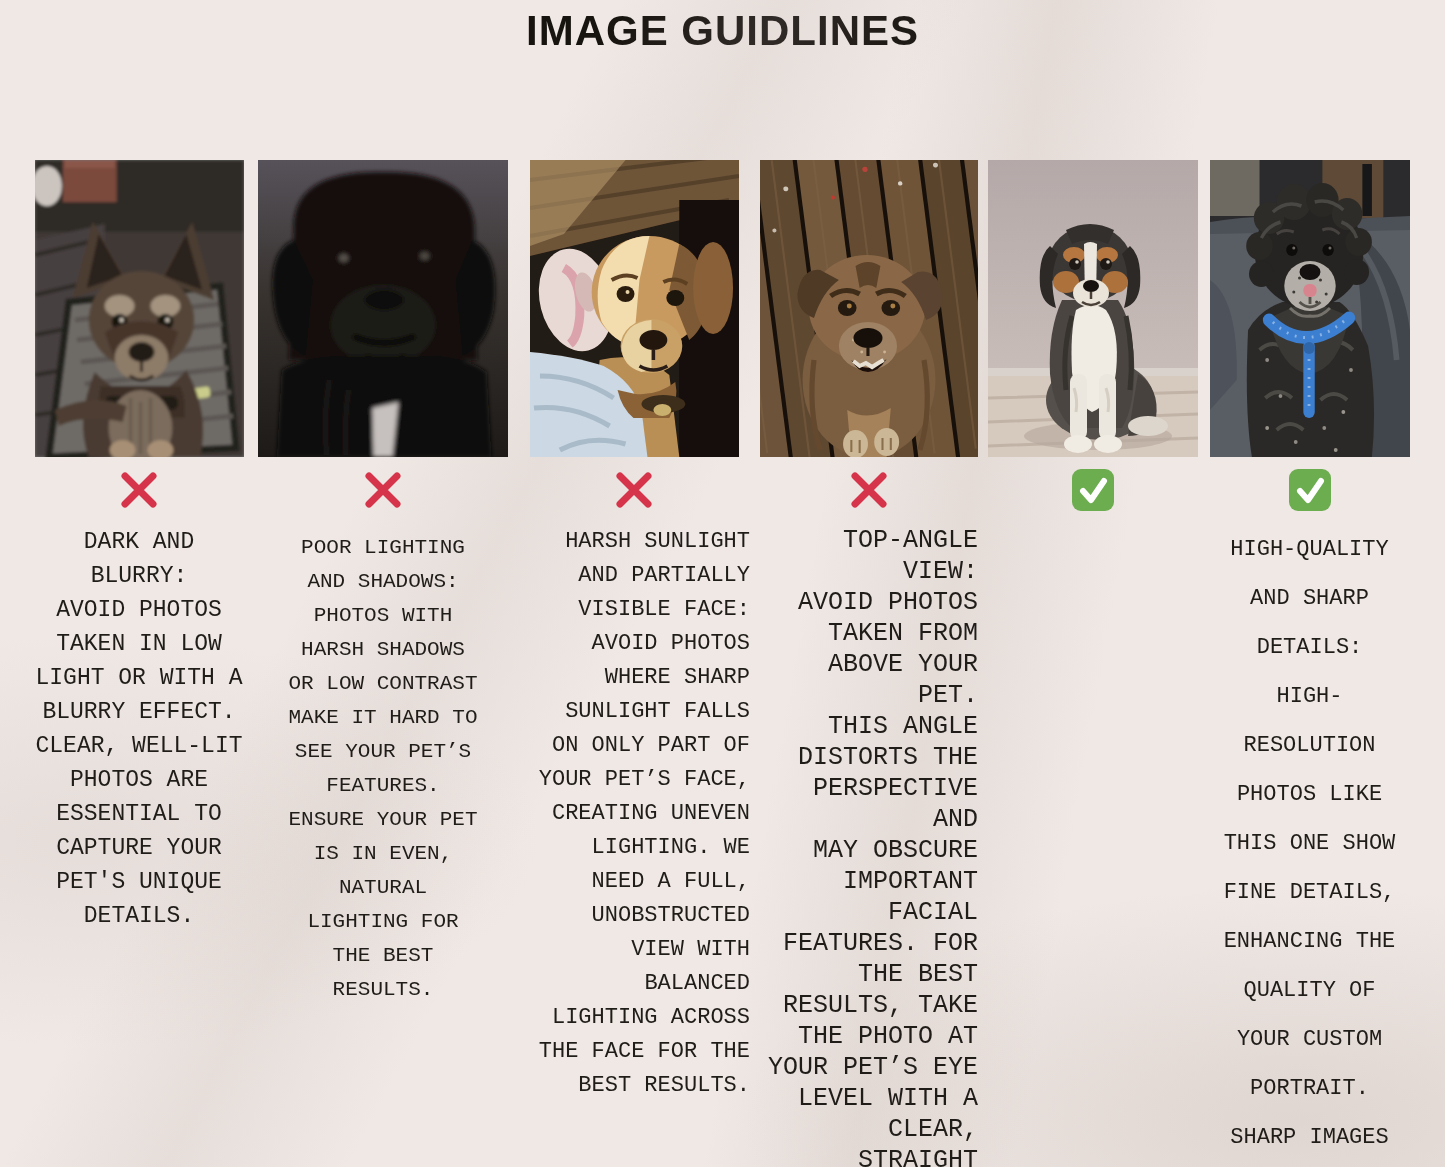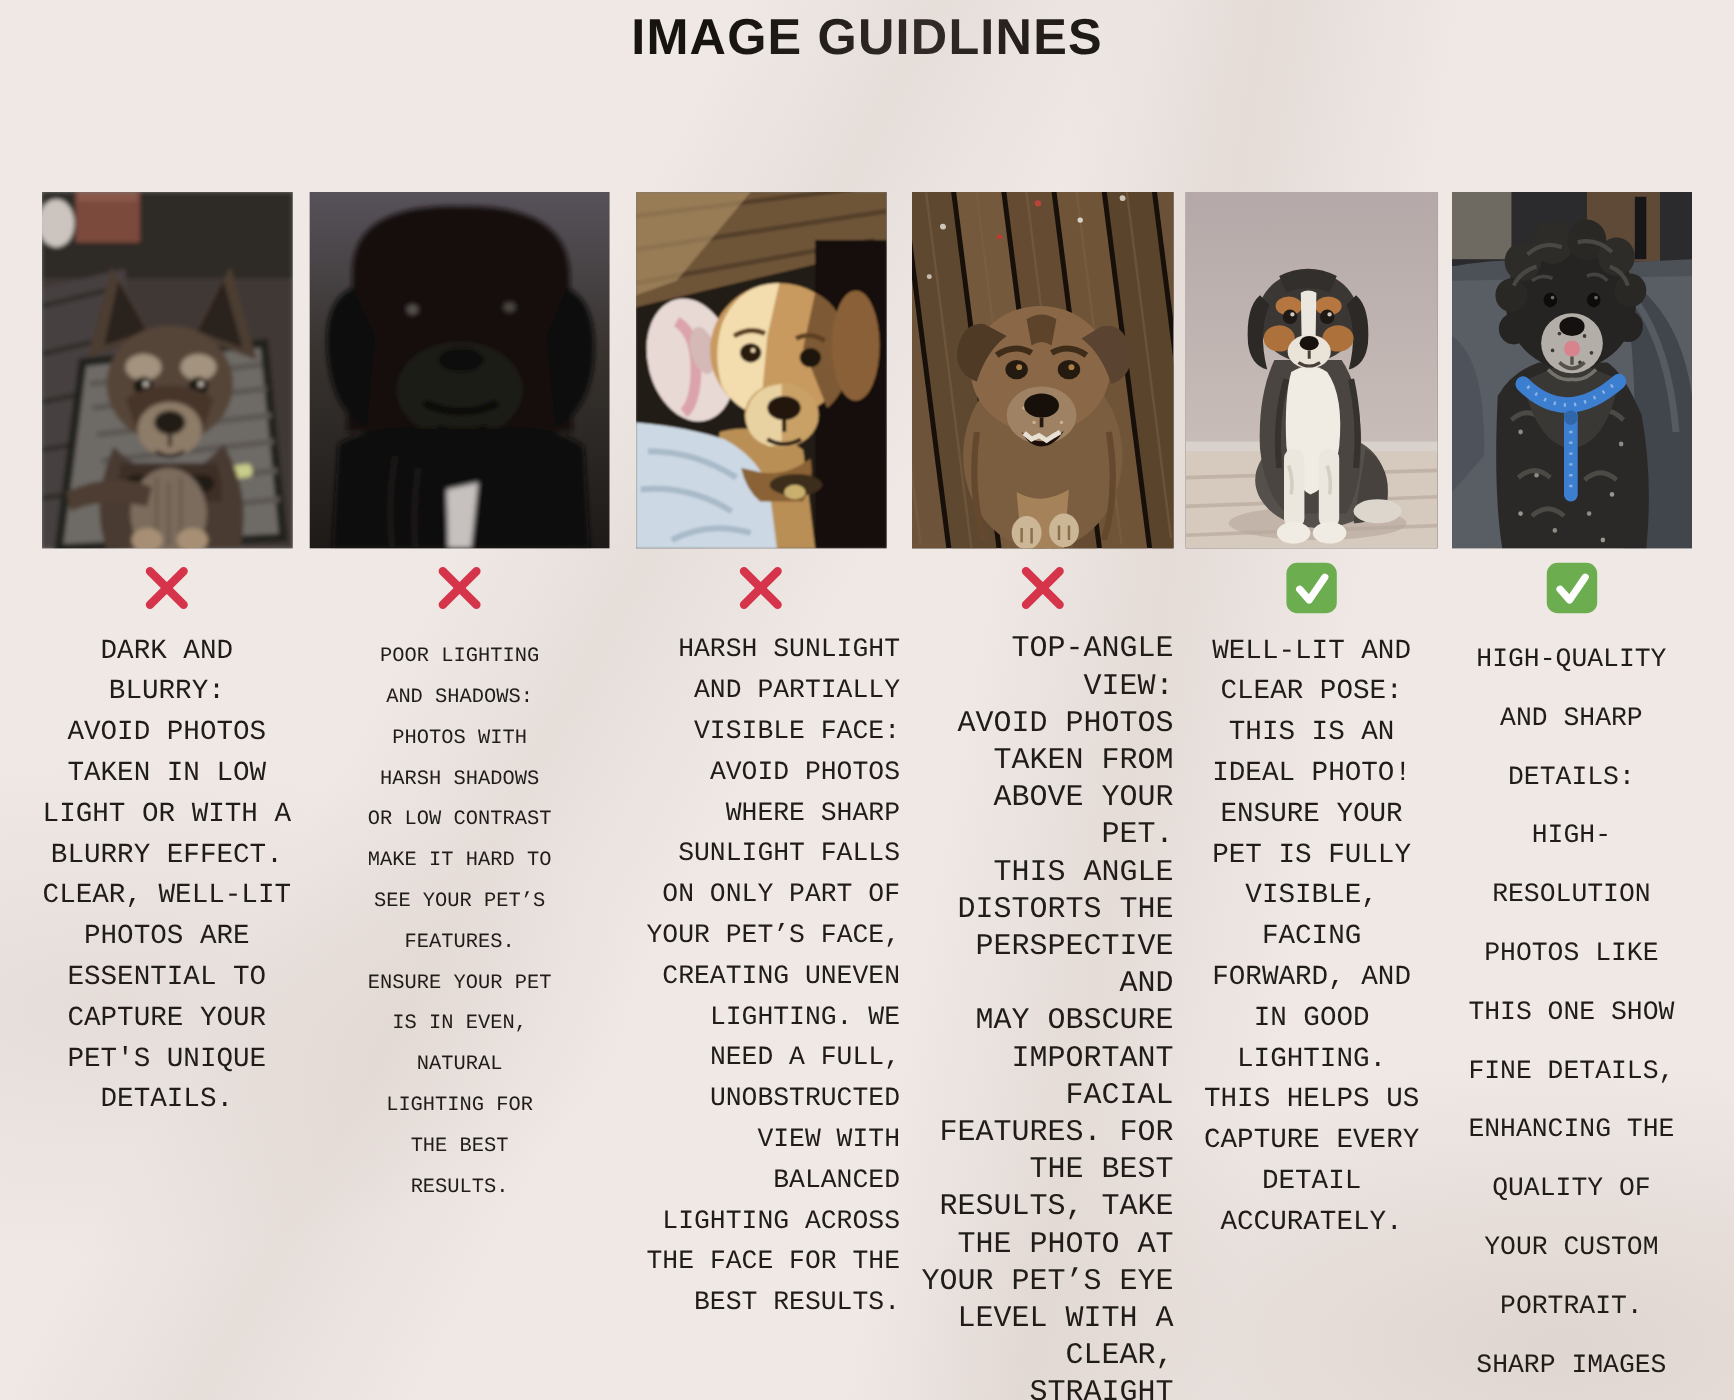--- a/index.html
+++ b/index.html
@@ -37,21 +37,21 @@
   .col:nth-child(6) .photo{width:200px;}
   .photo svg{display:block;width:100%;height:100%;}
   .mark{margin-top:10px;height:46px;}
   .col-text{
     margin-top:12px;width:100%;
     white-space:pre-line;text-align:center;
     font-family:"Liberation Mono","DejaVu Sans Mono",monospace;
     color:#201d19;
   }
   .col:nth-child(1) .col-text{font-size:23px;line-height:34px;}
-  .col:nth-child(2) .col-text{font-size:17px;line-height:34px;margin-top:18px;}
+  .col:nth-child(2) .col-text{font-size:21px;line-height:34px;margin-top:18px;}
   .col:nth-child(3) .col-text{font-size:22px;line-height:34px;text-align:right;}
   .col:nth-child(4) .col-text{font-size:25px;line-height:31px;text-align:right;}
   .col:nth-child(5) .col-text{font-size:23px;line-height:34px;}
   .col:nth-child(6) .col-text{font-size:22px;line-height:49px;}
 </style>
 </head>
 <body>
 
 <div class="bg-texture"></div>
 
@@ -349,35 +349,20 @@
         <ellipse cx="103" cy="126" rx="8" ry="6" fill="#17120e"></ellipse>
         <path d="M103 132 L103 139 M94 142 Q103 148 112 142" stroke="#4a4038" stroke-width="2.5" fill="none"></path>
       </svg>
     </div>
     <div class="mark">
       <svg width="46" height="46" viewBox="0 0 46 46">
         <rect x="2" y="2" width="42" height="42" rx="9" fill="#6CAD4F"></rect>
         <path d="M13 24 L21 33 L34 14" stroke-width="6" fill="none" stroke-linecap="round" stroke-linejoin="round" stroke="#FFFFFF"></path>
       </svg>
     </div>
-    <div class="col-text">WELL-LIT AND
-CLEAR POSE:
-THIS IS AN
-IDEAL PHOTO!
-ENSURE YOUR
-PET IS FULLY
-VISIBLE,
-FACING
-FORWARD, AND
-IN GOOD
-LIGHTING.
-THIS HELPS US
-CAPTURE EVERY
-DETAIL
-ACCURATELY.</div>
   </div>
 
   <div class="col">
     <div class="photo" title="sharp high-resolution photo of a black curly-coated dog wearing a blue harness on a grey sofa">
       <svg viewBox="0 0 210 297" preserveAspectRatio="none">
         <rect width="210" height="297" fill="#595d64"></rect>
         <rect width="210" height="62" fill="#2b2a2d"></rect>
         <rect x="118" y="0" width="64" height="58" fill="#6b5338" opacity="0.8"></rect>
         <rect x="0" y="0" width="52" height="56" fill="#8c8478" opacity="0.7"></rect>
         <rect x="160" y="4" width="10" height="52" fill="#17171a"></rect>

